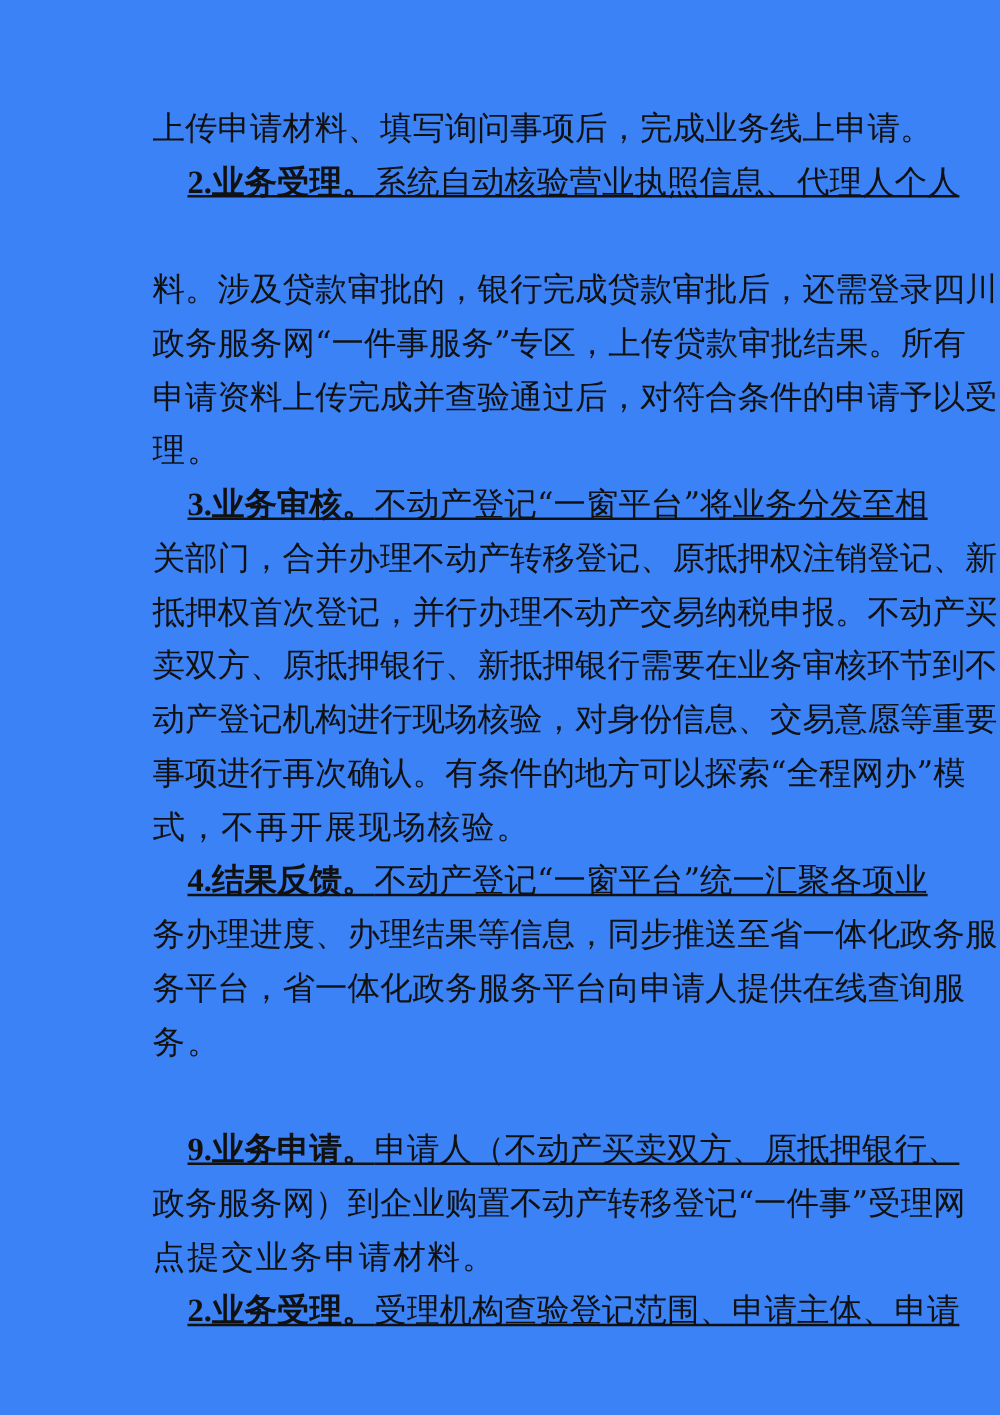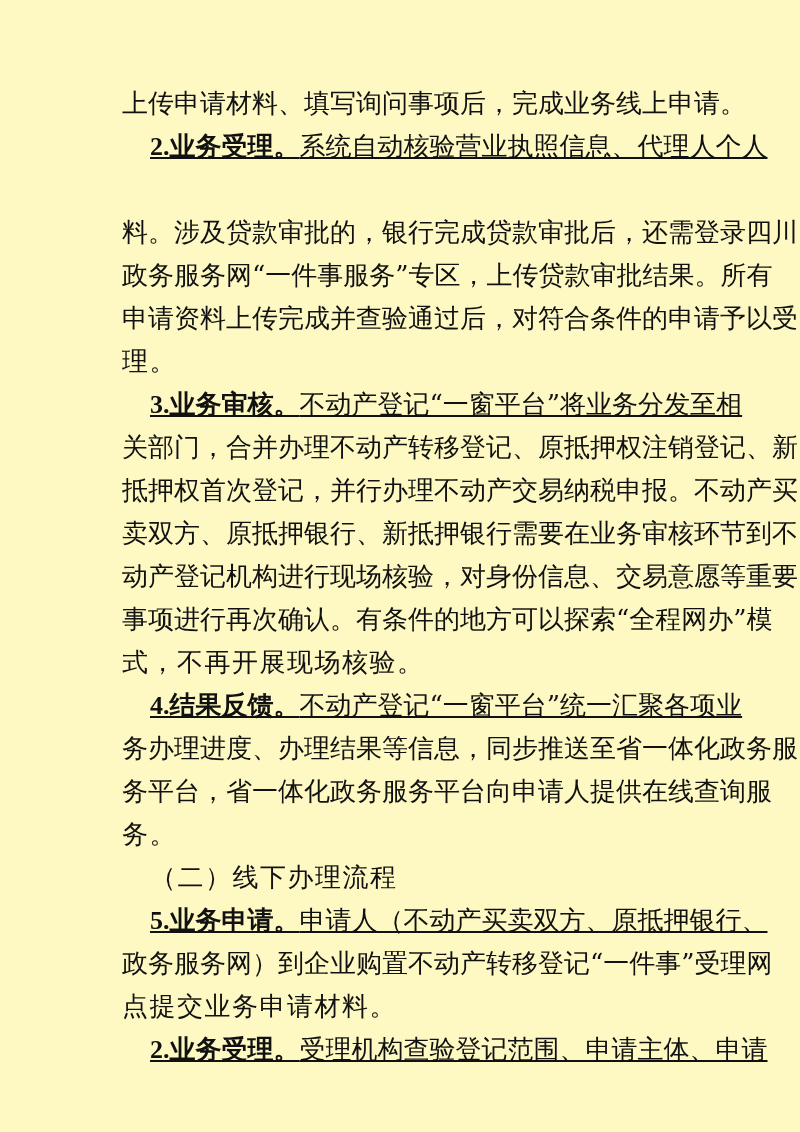--- a/index.html
+++ b/index.html
@@ -12,21 +12,21 @@
     height: 1132px;
     position: relative;
     overflow: hidden;
     font-family: "DejaVu Serif", "Liberation Serif", serif;
     color: #111111;
   }
   .page {
     position: absolute;
     left: 0; top: 0;
     width: 800px; height: 1132px;
-    background: #fef9c3;
+    background: #3b82f6;
   }
   .line {
     position: absolute;
     left: 122px;
     width: 551px;
     height: 34px;
     line-height: 34px;
     font-size: 26px;
     white-space: nowrap;
     letter-spacing: 0;
@@ -100,26 +100,23 @@
   <div class="line full" style="top:731px">
     <span class="plain">务办理进度、办理结果等信息，同步推送至省一体化政务服</span>
   </div>
   <div class="line full" style="top:774px">
     <span class="plain">务平台，省一体化政务服务平台向申请人提供在线查询服</span>
   </div>
   <div class="line partial" style="top:817px">
     <span class="plain">务。</span>
   </div>
 
-  <div class="line partial indent2" style="top:860px">
-    <span class="plain">（二）线下办理流程</span>
-  </div>
 
   <div class="line full indent" style="top:903px">
-    <span class="lead">5.业务申请。</span><span class="plain">申请人（不动产买卖双方、原抵押银行、</span>
+    <span class="lead">9.业务申请。</span><span class="plain">申请人（不动产买卖双方、原抵押银行、</span>
   </div>
 
   <div class="line full" style="top:946px">
     <span class="plain">政务服务网）到企业购置不动产转移登记“一件事”受理网</span>
   </div>
   <div class="line partial" style="top:989px">
     <span class="plain">点提交业务申请材料。</span>
   </div>
 
   <div class="line full indent" style="top:1032px">

